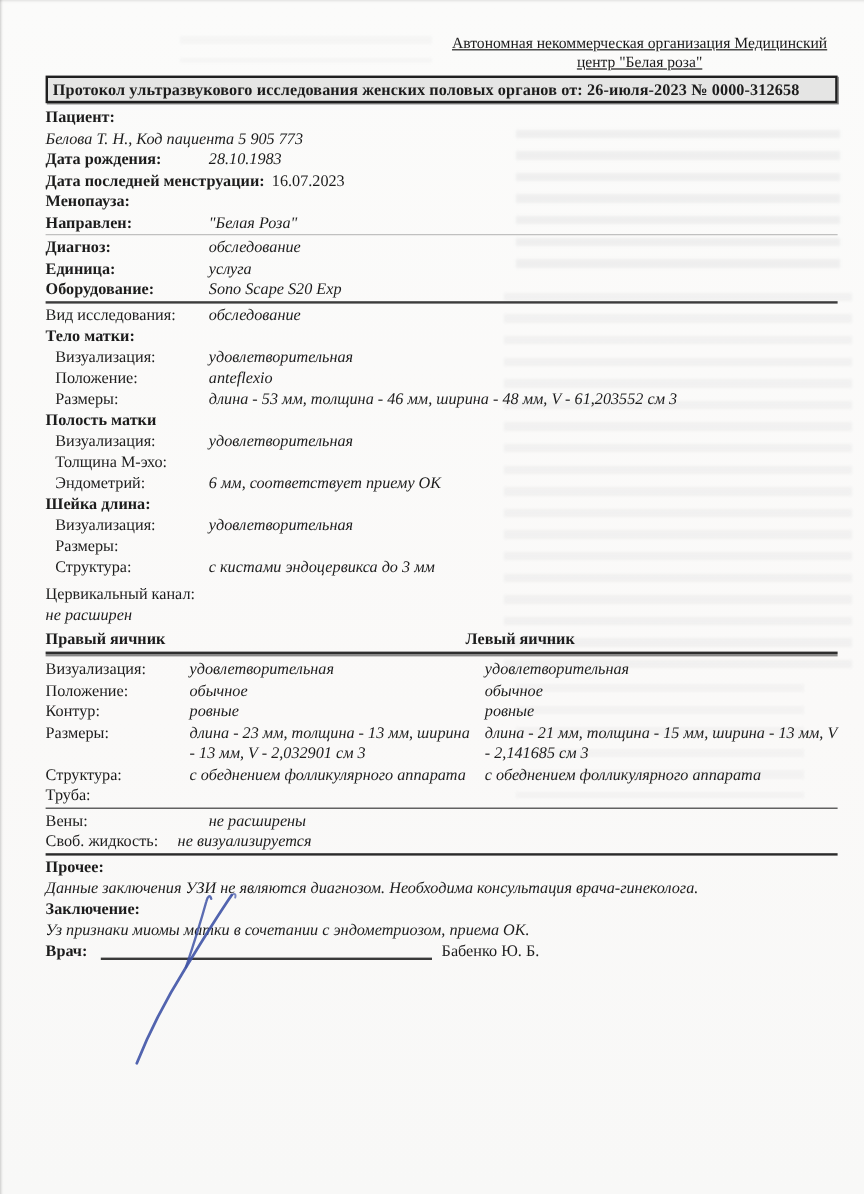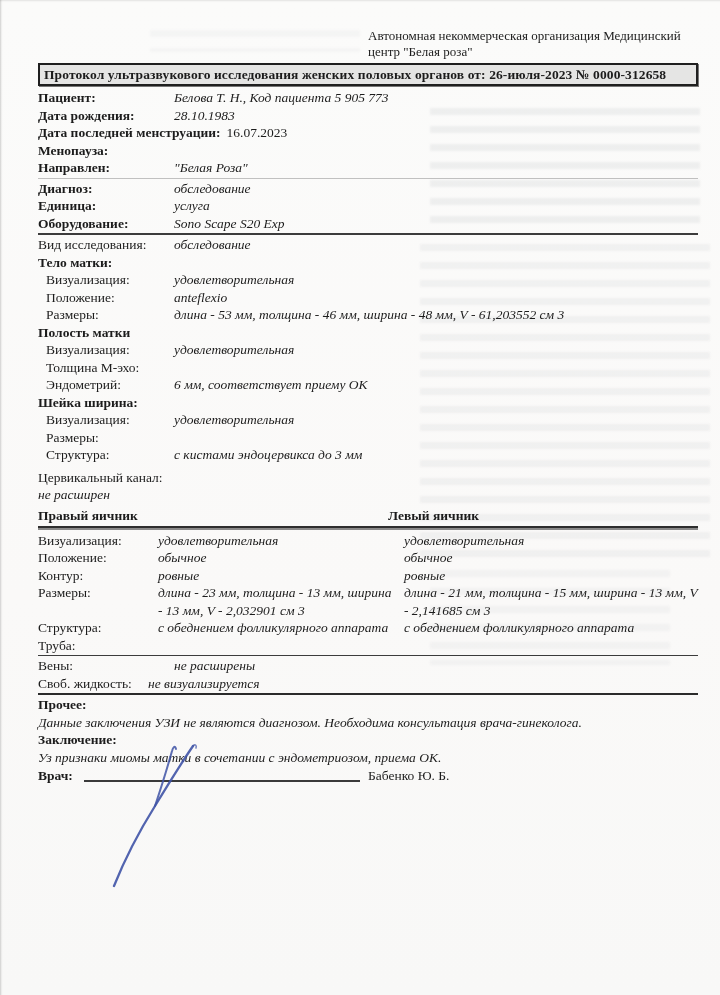--- a/index.html
+++ b/index.html
@@ -4,21 +4,21 @@
 <style>
   html,body{margin:0;padding:0;}
   .page{
     position:relative; width:720px; height:995px; overflow:hidden;
     background:linear-gradient(180deg,#fbfbfa 0%,#faf9f8 60%,#f8f8f7 100%);
     font-family:"Liberation Serif","DejaVu Serif",serif;
     color:#1c1c1c; font-size:13.5px;
     box-shadow:inset 3px 0 2px -2px rgba(0,0,0,.18), inset 0 3px 2px -2px rgba(0,0,0,.10);
   }
   .content{position:relative; padding:28px 22px 0 38px; z-index:2;}
-  .org{width:330px; margin-left:auto; text-align:left; font-size:13px; line-height:16px;}
+  .org{width:330px; margin-left:auto; text-align:center; font-size:13px; line-height:16px;text-decoration:underline;}
   .title-box{
     margin-top:3px; border:2px solid #1f1f1f; background:#e5e5e4;
     box-shadow:1px 1px 0 #777; font-weight:bold; padding:1px 4px;
     line-height:17px; letter-spacing:.1px;
   }
   .row{display:flex; min-height:17.5px; line-height:17.5px; align-items:flex-start;}
   .row .lbl{min-width:130px; flex:none; padding-right:6px;}
   .row.sub .lbl{min-width:122px; margin-left:8px;}
   .bold{font-weight:bold;}
   .val{font-style:italic;}
@@ -53,21 +53,21 @@
 
   <div class="content">
 
     <div class="org">
       <div>Автономная некоммерческая организация Медицинский</div>
       <div>центр "Белая роза"</div>
     </div>
 
     <div class="title-box">Протокол ультразвукового исследования женских половых органов от: 26-июля-2023 № 0000-312658</div>
 
-    <div class="row" style="margin-top:3px;">
+    <div class="row" style="margin-top:3px;flex-direction:column;">
       <span class="lbl bold">Пациент:</span>
       <span class="val">Белова Т. Н., Код пациента 5 905 773</span>
     </div>
     <div class="row">
       <span class="lbl bold">Дата рождения:</span>
       <span class="val">28.10.1983</span>
     </div>
     <div class="row">
       <span class="lbl bold" style="white-space:nowrap;">Дата последней менструации:</span>
       <span class="val" style="font-style:normal;">16.07.2023</span>
@@ -120,21 +120,21 @@
     </div>
     <div class="row sub">
       <span class="lbl">Толщина М-эхо:</span>
       <span class="val"></span>
     </div>
     <div class="row sub">
       <span class="lbl">Эндометрий:</span>
       <span class="val">6 мм, соответствует приему ОК</span>
     </div>
 
-    <div class="sect">Шейка ширина:</div>
+    <div class="sect">Шейка длина:</div>
     <div class="row sub">
       <span class="lbl">Визуализация:</span>
       <span class="val">удовлетворительная</span>
     </div>
     <div class="row sub">
       <span class="lbl">Размеры:</span>
       <span class="val"></span>
     </div>
     <div class="row sub">
       <span class="lbl">Структура:</span>

